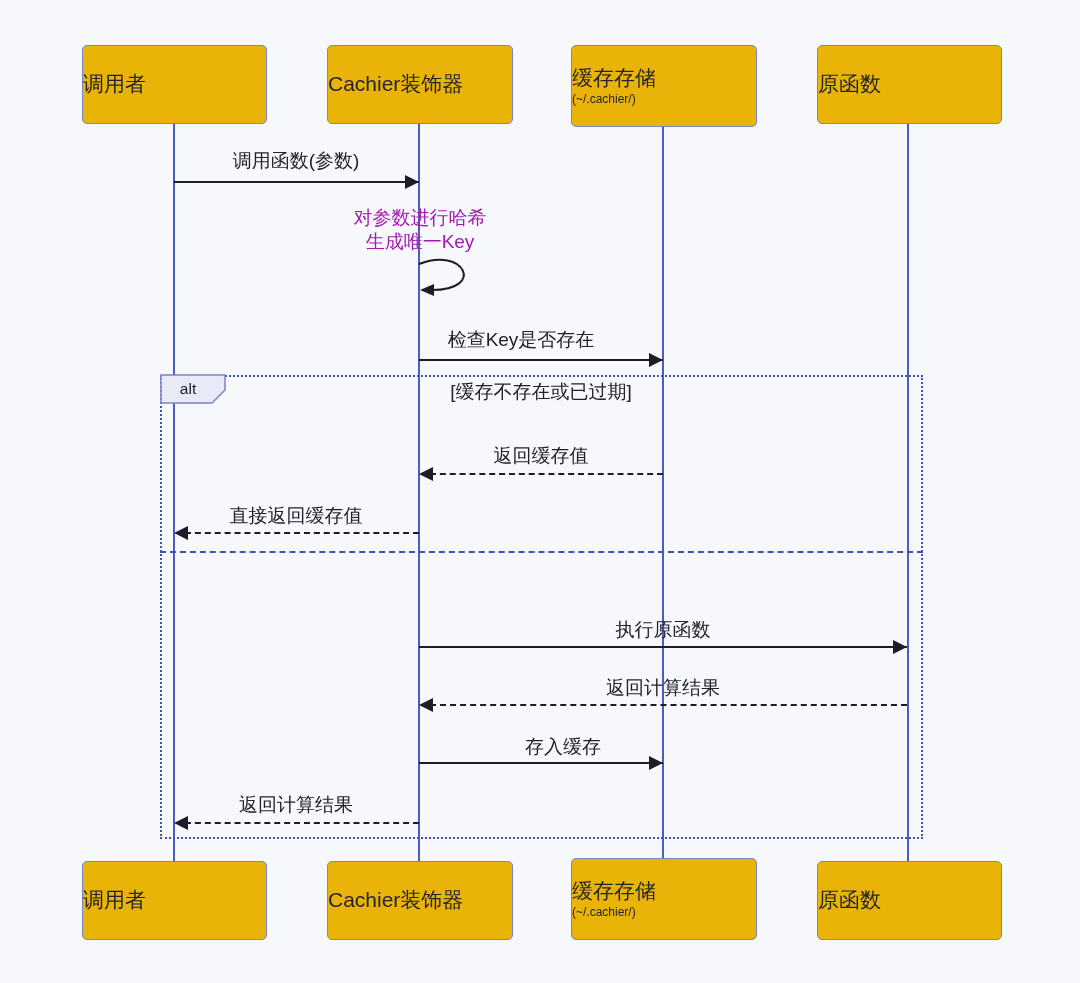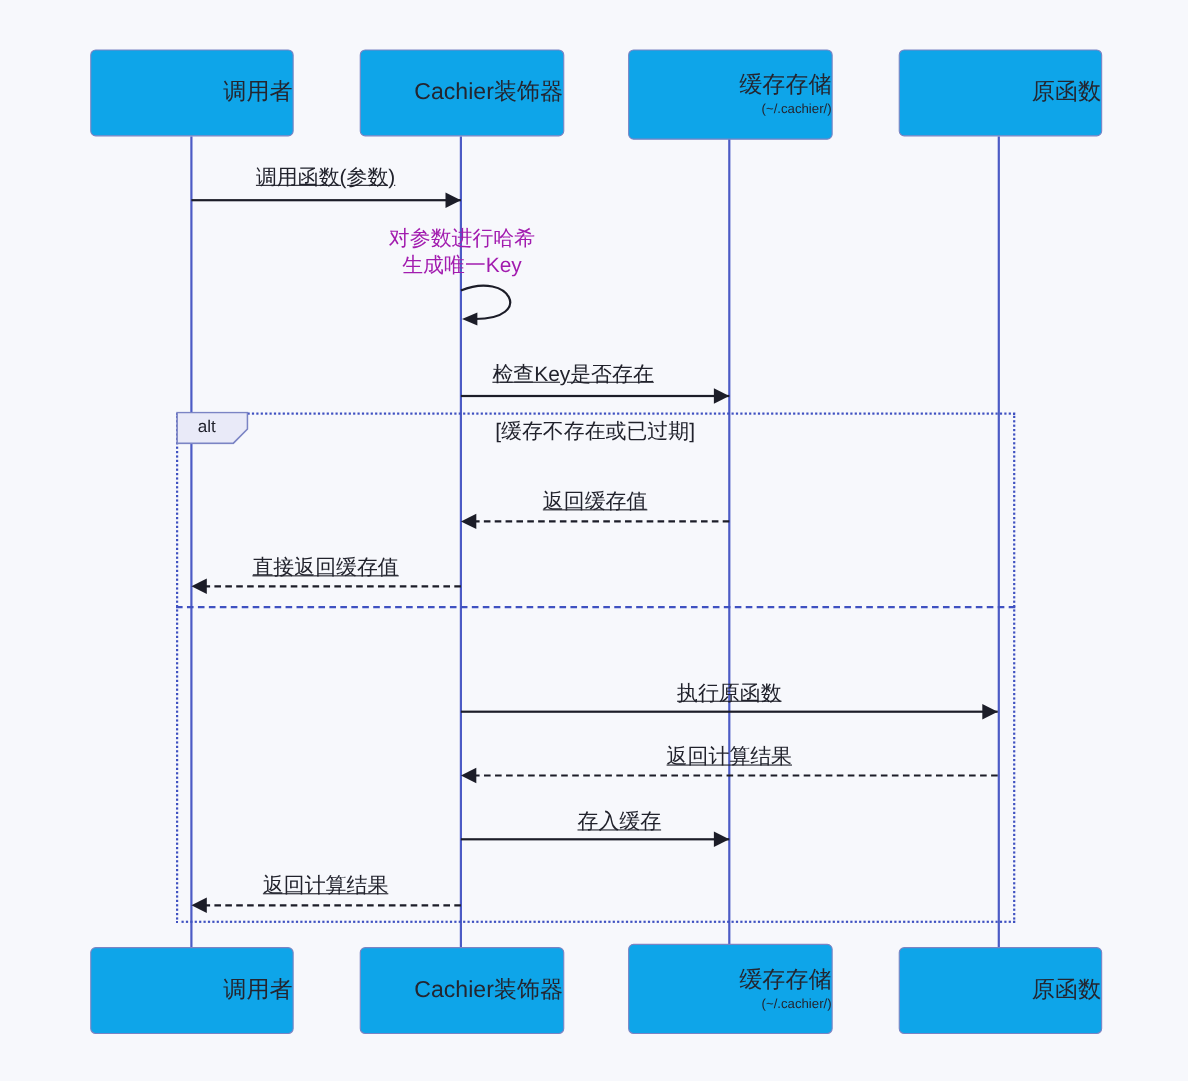--- a/index.html
+++ b/index.html
@@ -2,29 +2,29 @@
 <html><head>
 <meta charset="utf-8">
 <style>
   html,body{margin:0;padding:0;background:#f7f8fc;}
   .stage{
     position:relative;width:1080px;height:983px;background:#f7f8fc;
     font-family:"Liberation Sans","DejaVu Sans",sans-serif;overflow:hidden;
   }
   .actor{
     position:absolute;box-sizing:border-box;
-    background:#0ea5e9;border:1.5px solid #7b84c4;border-radius:5px;
-    display:flex;flex-direction:column;align-items:flex-end;justify-content:center;
+    background:#eab308;border:1.5px solid #7b84c4;border-radius:5px;
+    display:flex;flex-direction:column;align-items:flex-start;justify-content:center;
     color:#24252f;font-size:21px;line-height:1.25;z-index:3;text-align:center;
   }
   .actor .sub{font-size:12px;}
   .lifeline{position:absolute;width:2px;background:#4c5bc5;z-index:1;}
   .msg-label{
     position:absolute;height:26px;text-align:center;font-size:19px;color:#21222c;
-    z-index:4;white-space:nowrap;text-decoration:underline;
+    z-index:4;white-space:nowrap;
   }
   .line{position:absolute;height:0;z-index:2;}
   .line.solid{border-top:2px solid #1c1d28;}
   .line.dashed{border-top:2px dashed #1c1d28;}
   .head{position:absolute;width:0;height:0;z-index:4;
     border-top:7px solid transparent;border-bottom:7px solid transparent;}
   .head.r{border-left:14px solid #1c1d28;}
   .head.l{border-right:14px solid #1c1d28;}
   .alt-frame{
     position:absolute;left:160px;top:375px;width:763px;height:464px;

